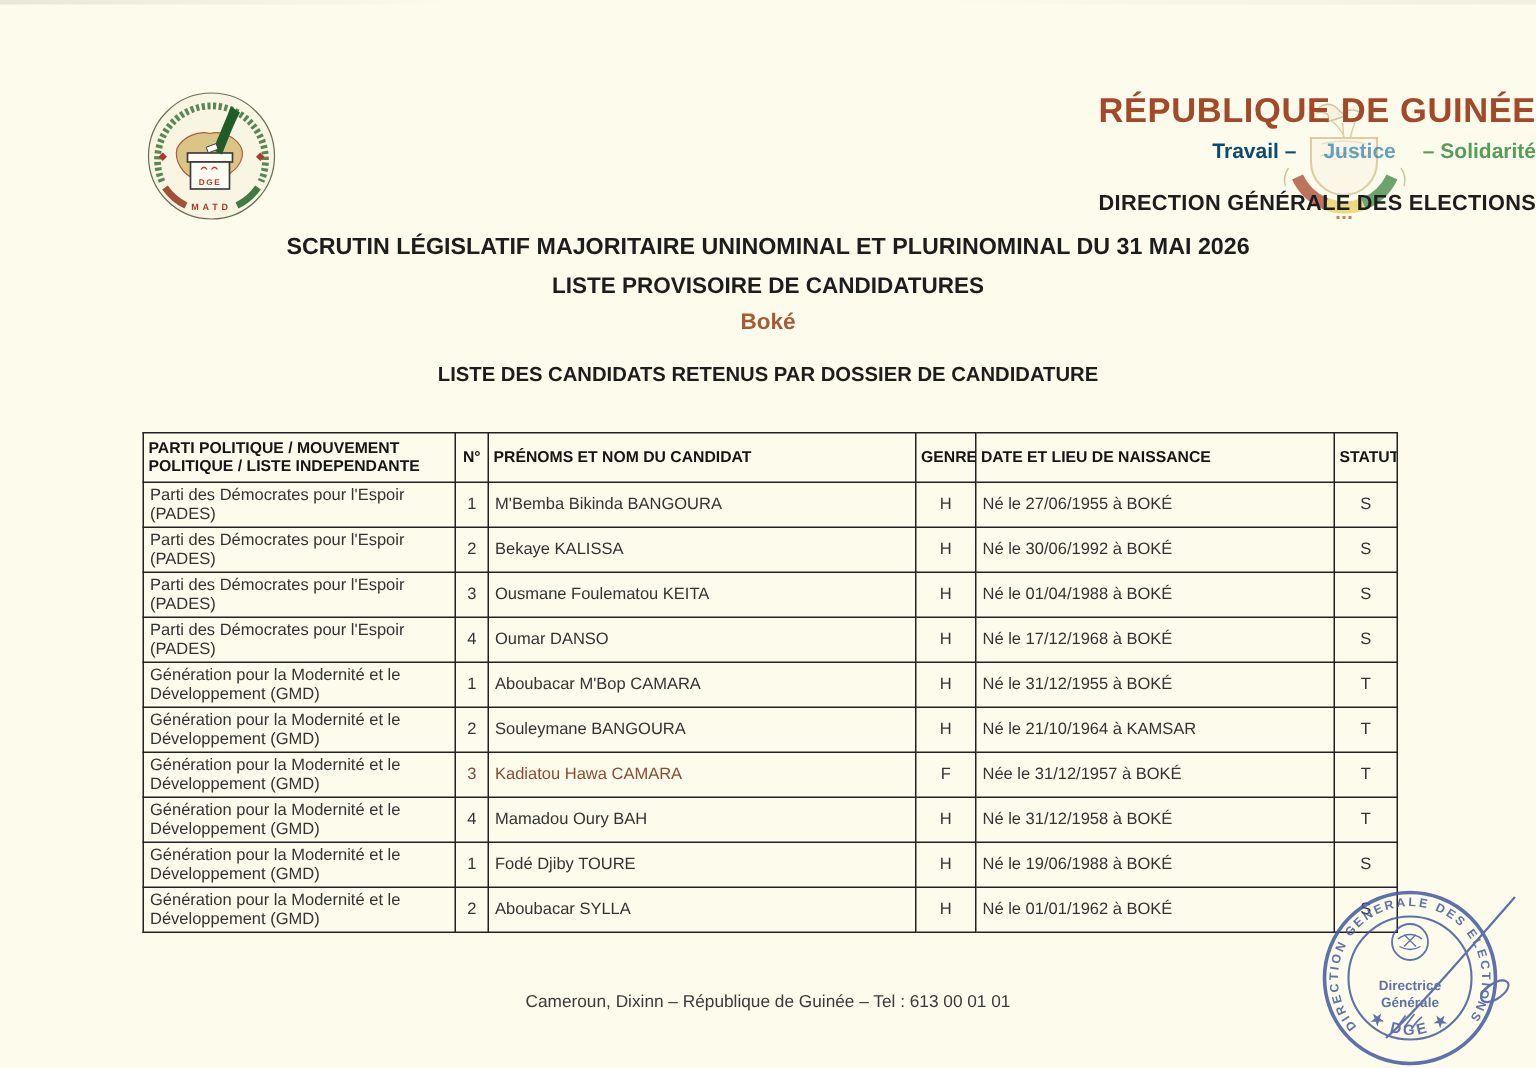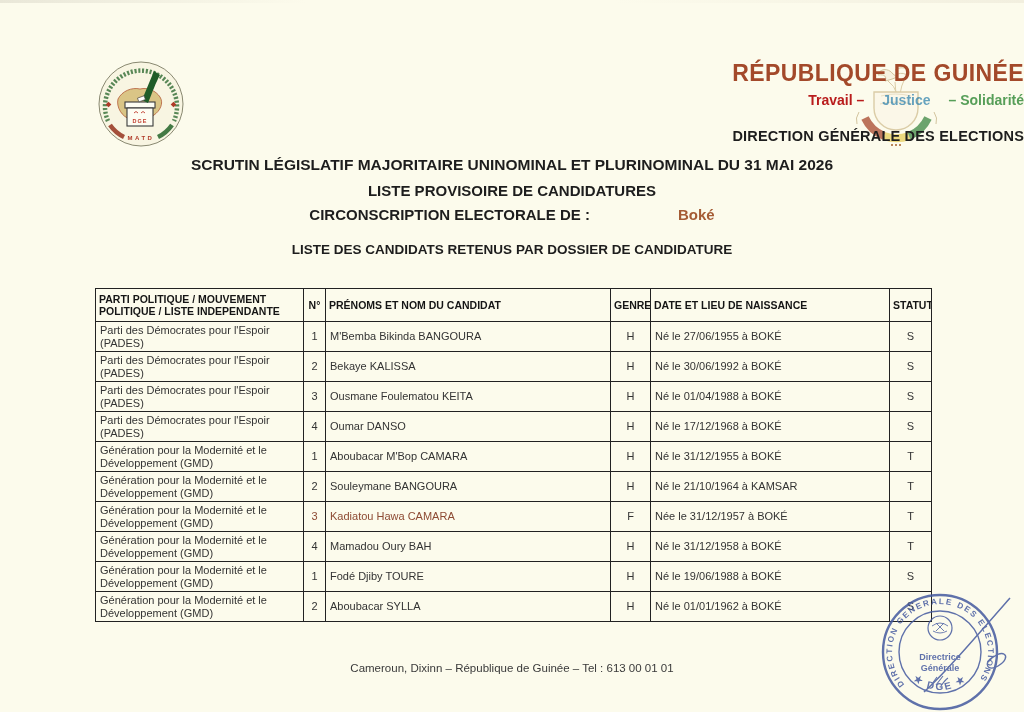--- a/index.html
+++ b/index.html
@@ -10,21 +10,21 @@
     color:#2b2b2b;
   }
   .page{position:absolute;inset:0;}
   .page::before{content:"";position:absolute;top:0;left:0;right:0;height:3px;
     background:linear-gradient(90deg,#e9e7d8,transparent 30%,transparent 60%,#f2efdf);}
 
   
   .doc-header{position:absolute;top:60px;left:0;right:0;text-align:right;}
   .rep-title{font-size:23px;font-weight:bold;letter-spacing:.4px;color:#a3492a;margin:0;}
   .motto{margin-top:5px;font-size:14px;font-weight:bold;}
-  .motto .m-left{color:#b91c1c;}
+  .motto .m-left{color:#0c4a6e;}
   .motto .m-mid{color:#0369a1;opacity:.6;margin:0 18px;}
   .motto .m-right{color:#569e58;}
   .org-line{margin-top:20px;font-size:14.5px;font-weight:bold;color:#1d1d1d;letter-spacing:.2px;}
 
   .logo-left{position:absolute;top:57px;left:94px;width:94px;height:94px;}
   .logo-right{position:absolute;top:60px;left:843px;width:108px;height:92px;}
 
   
   .sub{position:absolute;left:0;right:0;text-align:center;font-weight:bold;color:#1d1d1d;}
   .sub1{top:156px;font-size:15.5px;}
@@ -117,21 +117,20 @@
     <div class="rep-title">RÉPUBLIQUE DE GUINÉE</div>
     <div class="motto">
       <span class="m-left">Travail –</span><span class="m-mid">Justice</span><span class="m-right">– Solidarité</span>
     </div>
     <div class="org-line">DIRECTION GÉNÉRALE DES ELECTIONS</div>
   </div>
 
   <div class="sub sub1">SCRUTIN LÉGISLATIF MAJORITAIRE UNINOMINAL ET PLURINOMINAL DU 31 MAI 2026</div>
   <div class="sub sub2">LISTE PROVISOIRE DE CANDIDATURES</div>
   <div class="sub sub3">
-    <span>CIRCONSCRIPTION ELECTORALE DE :</span>
     <span class="circ-value">Boké</span>
   </div>
   <div class="sub sub4">LISTE DES CANDIDATS RETENUS PAR DOSSIER DE CANDIDATURE</div>
 
   <div class="tbl-wrap">
     <table>
       <colgroup>
         <col style="width:208px">
           <col style="width:22px">
           <col style="width:285px">

